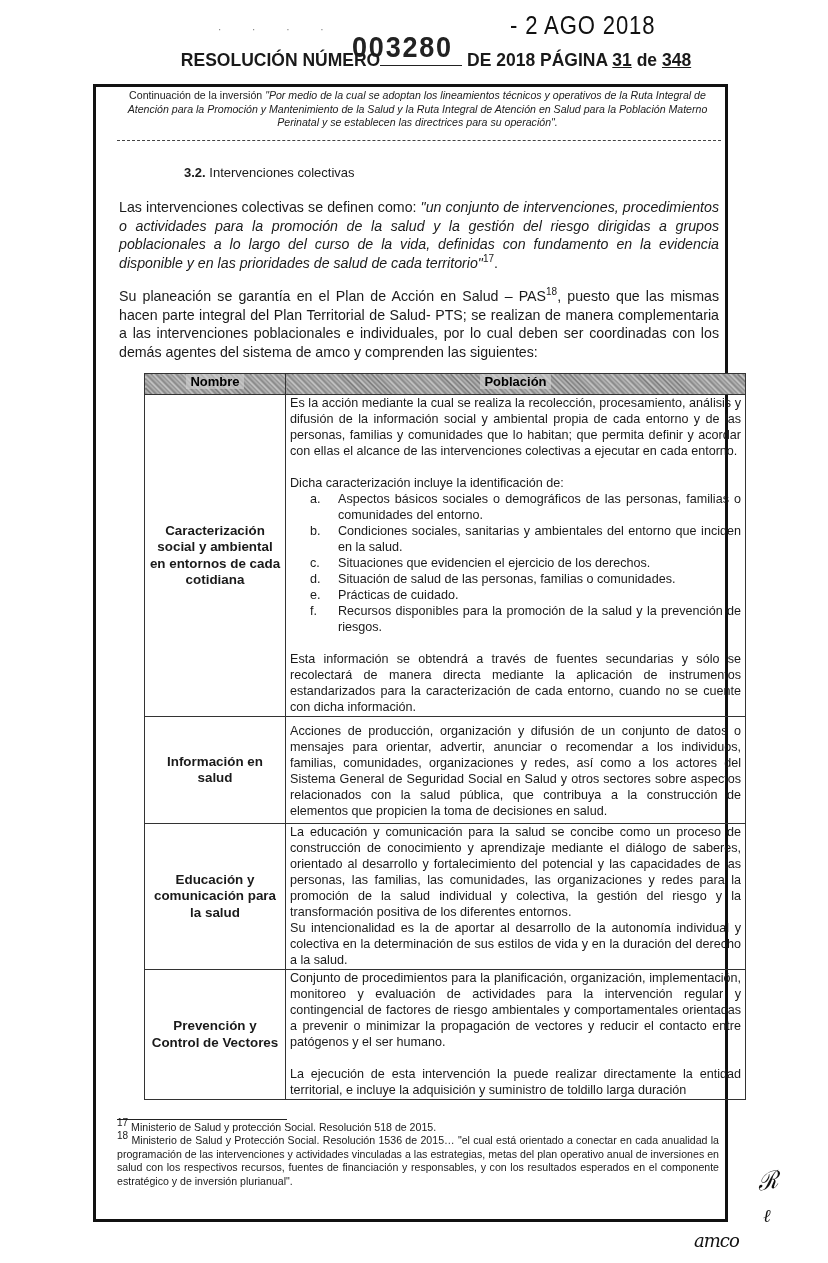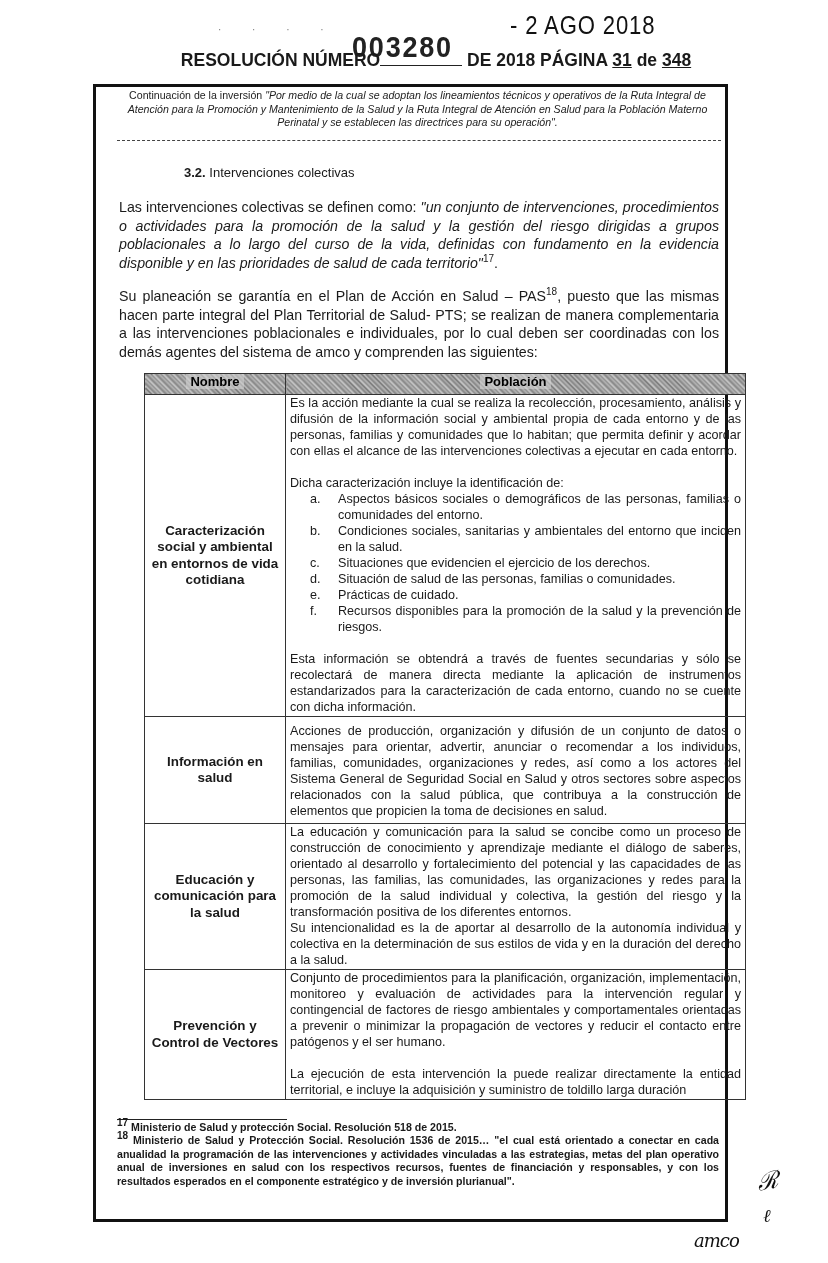--- a/index.html
+++ b/index.html
@@ -39,21 +39,21 @@
     table.defs th span { background: rgba(210,210,210,0.6); padding: 0 4px; }
     td.name { width: 132px; text-align: center; vertical-align: middle !important; font-weight: bold; font-size: 13.4px; line-height: 16.5px; padding: 0 4px; }
     td.def { padding: 0 4px 1px 4px; text-align: justify; }
     td.def p { margin: 0; }
     td.def p.gap { margin-top: 16px; }
     ol.items { list-style: none; margin: 0; padding: 0 0 0 20px; }
     ol.items li { position: relative; padding-left: 28px; }
     ol.items li .mk { position: absolute; left: 0; top: 0; }
 
     .fn-rule { position: absolute; left: 117px; top: 1119px; width: 170px; border-top: 1px solid #222; }
-    .footnotes { position: absolute; left: 117px; top: 1121px; width: 602px; font-size: 10.6px; line-height: 13.4px; text-align: justify; font-weight: bold; }
+    .footnotes { position: absolute; left: 117px; top: 1121px; width: 602px; font-size: 10.6px; line-height: 13.4px; text-align: justify; }
     .footnotes p { margin: 0; }
 
     .hand { position: absolute; font-family: "DejaVu Serif", serif; font-style: italic; color: #111; }
     .hand-initials { left: 757px; top: 1163px; font-size: 24px; transform: rotate(-10deg); }
     .hand-mark { left: 763px; top: 1205px; font-size: 18px; }
     .hand-sign { left: 694px; top: 1230px; font-size: 18px; letter-spacing: -1px; text-align: center; }
   </style>
 </head>
 <body>
 
@@ -90,21 +90,21 @@
   <span>Su planeación se garantía en el Plan de Acción en Salud – PAS</span><sup>18</sup><span>, puesto que las mismas hacen parte integral del Plan Territorial de Salud- PTS; se realizan de manera complementaria a las intervenciones poblacionales e individuales, por lo cual deben ser coordinadas con los demás agentes del sistema de amco y comprenden las siguientes:</span>
 </div>
 
 <table class="defs">
   <tbody>
       <tr>
     <th style="width:140px"><span>Nombre</span></th>
     <th><span>Población</span></th>
   </tr>
   <tr>
-    <td class="name">Caracterización social y ambiental en entornos de vida cotidiana</td>
+    <td class="name">Caracterización social y ambiental en entornos de cada cotidiana</td>
     <td class="def">
       <p>Es la acción mediante la cual se realiza la recolección, procesamiento, análisis y difusión de la información social y ambiental propia de cada entorno y de las personas, familias y comunidades que lo habitan; que permita definir y acordar con ellas el alcance de las intervenciones colectivas a ejecutar en cada entorno.</p>
       <p class="gap">Dicha caracterización incluye la identificación de:</p>
       <ol class="items">
         <li><span class="mk">a.</span><span>Aspectos básicos sociales o demográficos de las personas, familias o comunidades del entorno.</span></li>
         <li><span class="mk">b.</span><span>Condiciones sociales, sanitarias y ambientales del entorno que inciden en la salud.</span></li>
         <li><span class="mk">c.</span><span>Situaciones que evidencien el ejercicio de los derechos.</span></li>
         <li><span class="mk">d.</span><span>Situación de salud de las personas, familias o comunidades.</span></li>
         <li><span class="mk">e.</span><span>Prácticas de cuidado.</span></li>
         <li><span class="mk">f.</span><span>Recursos disponibles para la promoción de la salud y la prevención de riesgos.</span></li>

